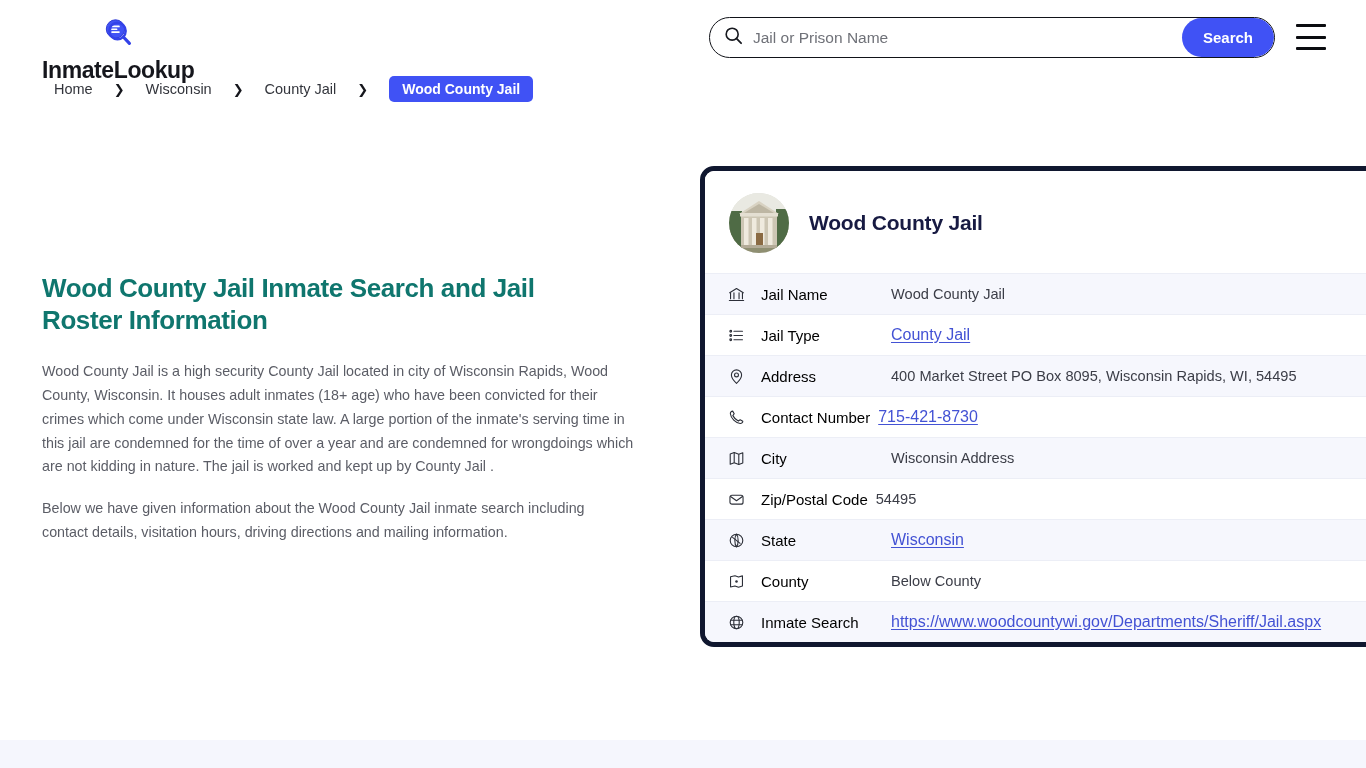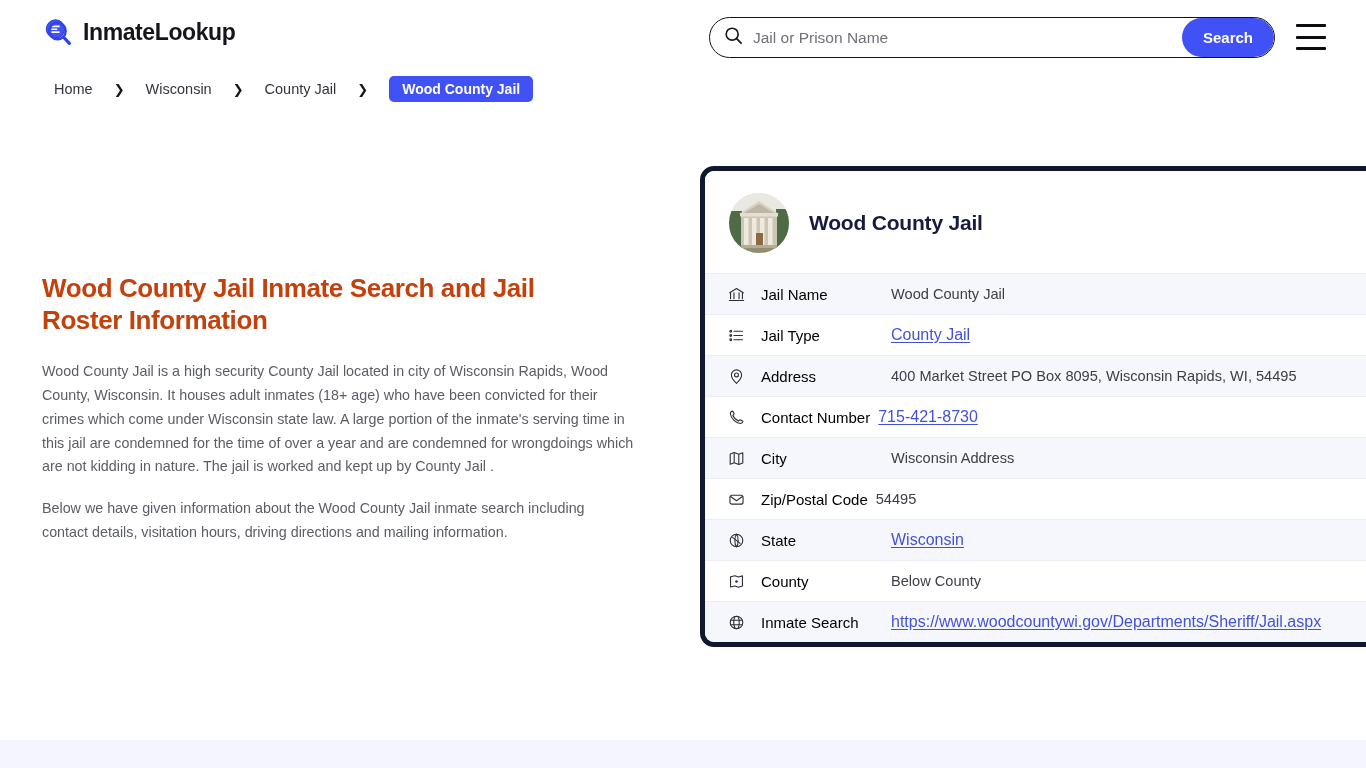--- a/index.html
+++ b/index.html
@@ -17,20 +17,21 @@
     height: 72px;
     background: #ffffff;
     display: flex;
     align-items: center;
   }
   .brand {
     position: absolute;
     left: 42px; top: 16px;
     display: flex; align-items: center; gap: 9px;
     text-decoration: none;
+    flex-direction: column;
   }
   .logo-mark { width: 32px; height: 32px; display: block; }
   .brand-name {
     font-size: 23px;
     font-weight: 700;
     color: #15161c;
     letter-spacing: -0.4px;
     white-space: nowrap;
   }
 
@@ -123,21 +124,21 @@
   .left-col {
     position: absolute;
     left: 42px; top: 272px;
     width: 600px;
   }
   .page-title {
     margin: 0;
     font-size: 26px;
     line-height: 1.24;
     font-weight: 700;
-    color: #c2410c;
+    color: #0f766e;
     letter-spacing: -0.4px;
     max-width: 560px;
   }
   .body-copy {
     margin: 24px 0 0 0;
     font-size: 14.3px;
     line-height: 1.66;
     color: #5b5d66;
     max-width: 592px;
   }

